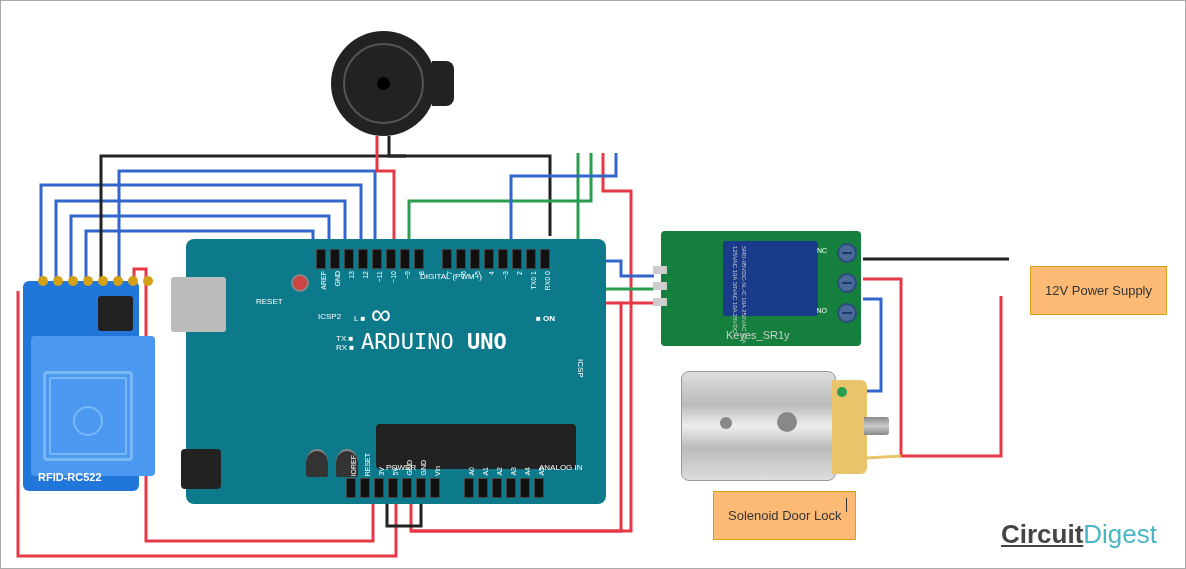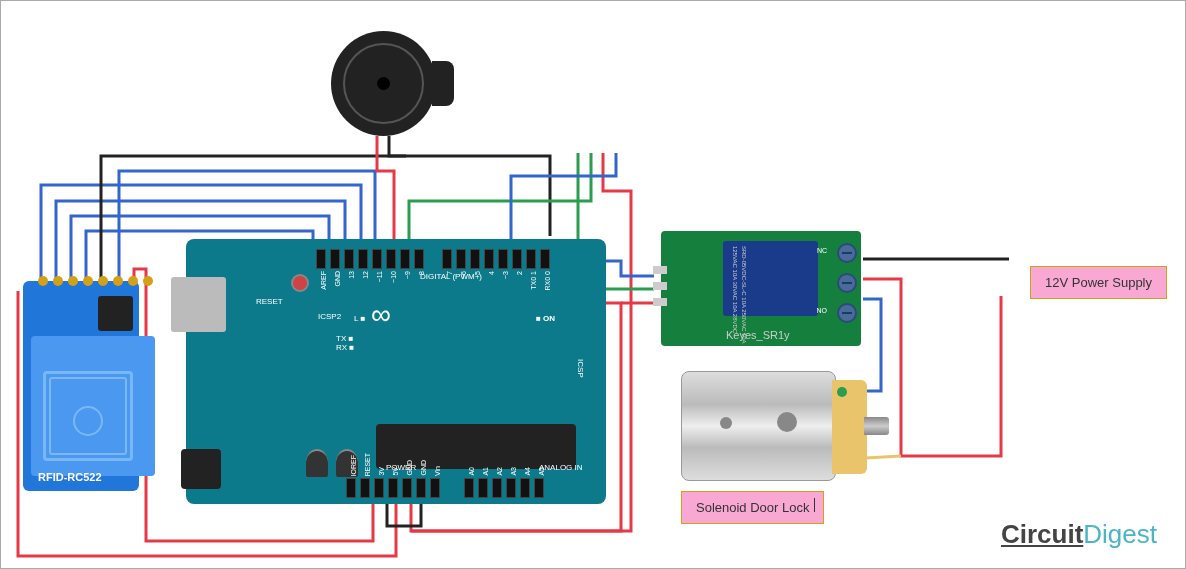--- a/index.html
+++ b/index.html
@@ -75,23 +75,23 @@
   
   .motor { position: absolute; left: 680px; top: 370px; width: 155px; height: 110px; background: linear-gradient(180deg, #ddd 0%, #bbb 30%, #eee 50%, #bbb 70%, #ddd 100%); border-radius: 8px; z-index: 5; border: 1px solid #999; }
   .motor-front { position: absolute; right: -32px; top: 8px; width: 35px; height: 94px; background: #e9c46a; border-radius: 0 6px 6px 0; }
   .motor-shaft { position: absolute; right: -54px; top: 45px; width: 25px; height: 18px; background: linear-gradient(180deg, #888, #ccc, #888); border-radius: 0 3px 3px 0; }
   .motor-dot1 { position: absolute; left: 38px; top: 45px; width: 12px; height: 12px; background: #888; border-radius: 50%; }
   .motor-dot2 { position: absolute; left: 95px; top: 40px; width: 20px; height: 20px; background: #888; border-radius: 50%; }
   .motor-tab { position: absolute; right: -12px; top: 15px; width: 10px; height: 10px; background: #2a9d4f; border-radius: 50%; }
   .motor-tab2 { position: absolute; right: -12px; top: 80px; width: 10px; height: 10px; background: #e9c46a; border-radius: 50%; }
 
   
-  .note { position: absolute; background: #f9a8d4; padding: 8px 14px; font-size: 13px; color: #333; border: 1px solid #d4a017; z-index: 10; }
+  .note { position: absolute; background: #fdba74; padding: 16px 14px; font-size: 13px; color: #333; border: 1px solid #d4a017; z-index: 10; }
   .note-ps { right: 18px; top: 265px; }
-  .note-lock { left: 680px; top: 490px; }
+  .note-lock { left: 712px; top: 490px; }
   .note-lock::after { content: ''; position: absolute; right: 8px; top: 6px; width: 1px; height: 14px; background: #333; }
 
   
   .logo { position: absolute; right: 28px; bottom: 18px; font-size: 26px; color: #444; font-family: Arial; z-index: 10; }
   .logo b { font-weight: bold; text-decoration: underline; }
   .logo .last { color: #4ab5c4; }
 
   svg.wires { position: absolute; left: 0; top: 0; width: 1186px; height: 569px; z-index: 2; pointer-events: none; }
 </style>
 </head>
@@ -155,20 +155,23 @@
     <div class="rfid-icon"></div>
     <div class="rfid-label">RFID-RC522</div>
   </div>
 
   <div class="arduino">
     <div class="arduino-usb"></div>
     <div class="arduino-power"></div>
     <div class="arduino-reset"></div>
     <div class="reset-label">RESET</div>
     <div class="arduino-logo-sym">∞</div>
+    <div class="arduino-logo">
+      <span>ARDUINO</span> <b>UNO</b>
+    </div>
     <div class="arduino-chip"></div>
     <div class="arduino-caps">
       <div class="cap"></div>
         <div class="cap"></div>
     </div>
     <div class="digital-label">DIGITAL (PWM~)</div>
     <div class="tx-label">
       <span>TX</span> ■<br><span>RX</span> ■
     </div>
     <div class="on-label">■ <span>ON</span></div>

